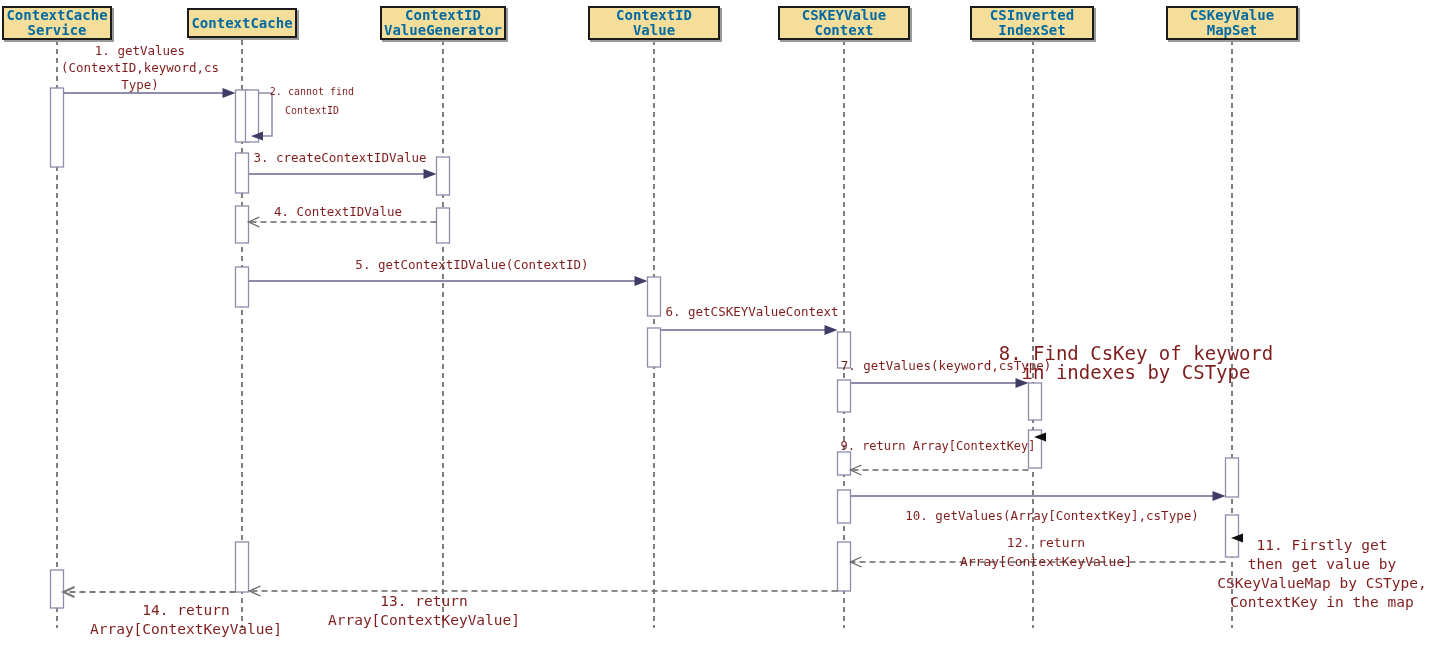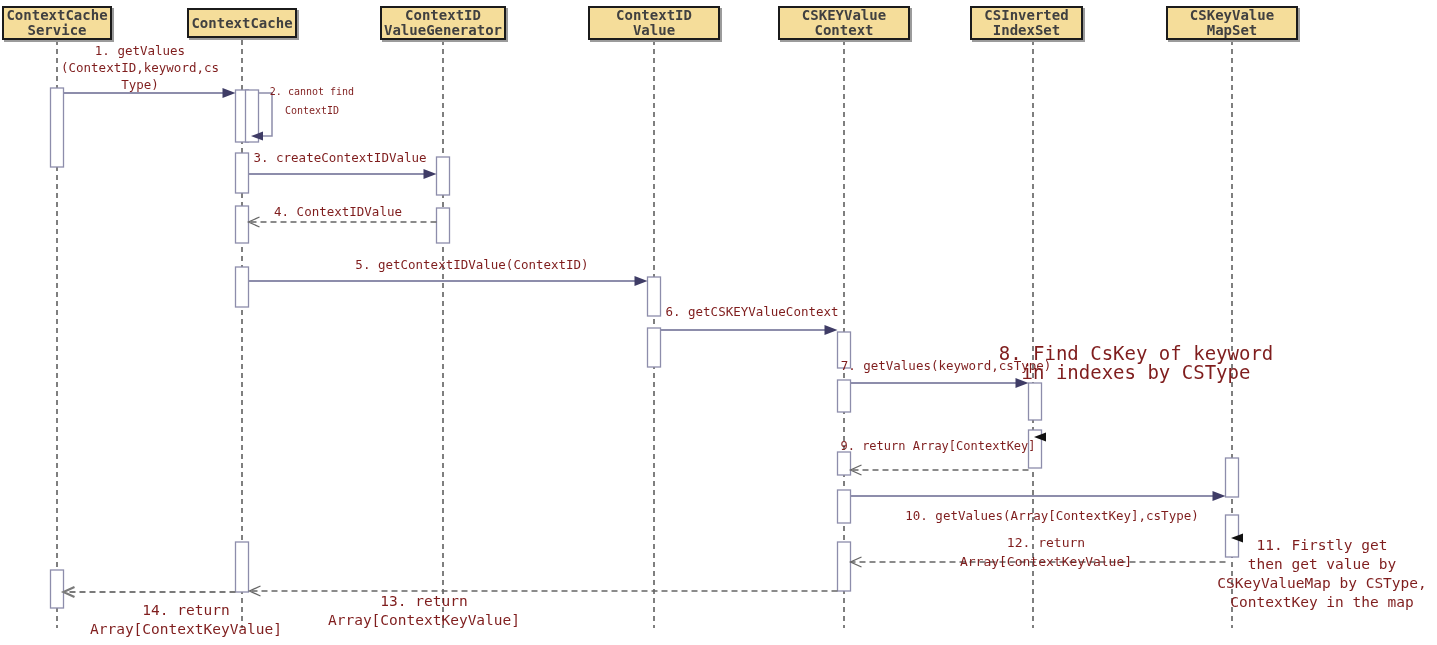--- a/index.html
+++ b/index.html
@@ -11,21 +11,21 @@
     overflow:hidden;
   }
   #diagram-svg{position:absolute;left:0;top:0;}
   .pbox{
     position:absolute;
     box-sizing:border-box;
     border:2px solid #1b1b1b;
     box-shadow:2px 2px 0 #9b9b9b;
     display:flex;flex-direction:column;justify-content:center;align-items:center;
     font-weight:bold;font-size:14px;line-height:15px;
-    color:#404040;text-align:center;
+    color:#0369a1;text-align:center;
   }
   .mlabel{
     position:absolute;
     transform:translateX(-50%);
     text-align:center;
     color:#7f1d1d;
     white-space:pre;
   }
 </style>
 </head>
@@ -116,21 +116,21 @@
       <span>ValueGenerator</span>
     </div>
     <div class="pbox" style="left: 588px; top: 6px; width: 132px; height: 34px; background: rgb(245, 221, 154);">
       <span>ContextID</span>
       <span>Value</span>
     </div>
     <div class="pbox" style="left: 778px; top: 6px; width: 132px; height: 34px; background: rgb(245, 221, 154);">
       <span>CSKEYValue</span>
       <span>Context</span>
     </div>
-    <div class="pbox" style="left: 970px; top: 6px; width: 113px; height: 34px; background: rgb(245, 221, 154);">
+    <div class="pbox" style="left: 970px; top: 6px; width: 124px; height: 34px; background: rgb(245, 221, 154);">
       <span>CSInverted</span>
       <span>IndexSet</span>
     </div>
     <div class="pbox" style="left: 1166px; top: 6px; width: 132px; height: 34px; background: rgb(245, 221, 154);">
       <span>CSKeyValue</span>
       <span>MapSet</span>
     </div>
   </div>
 
 </body></html>

